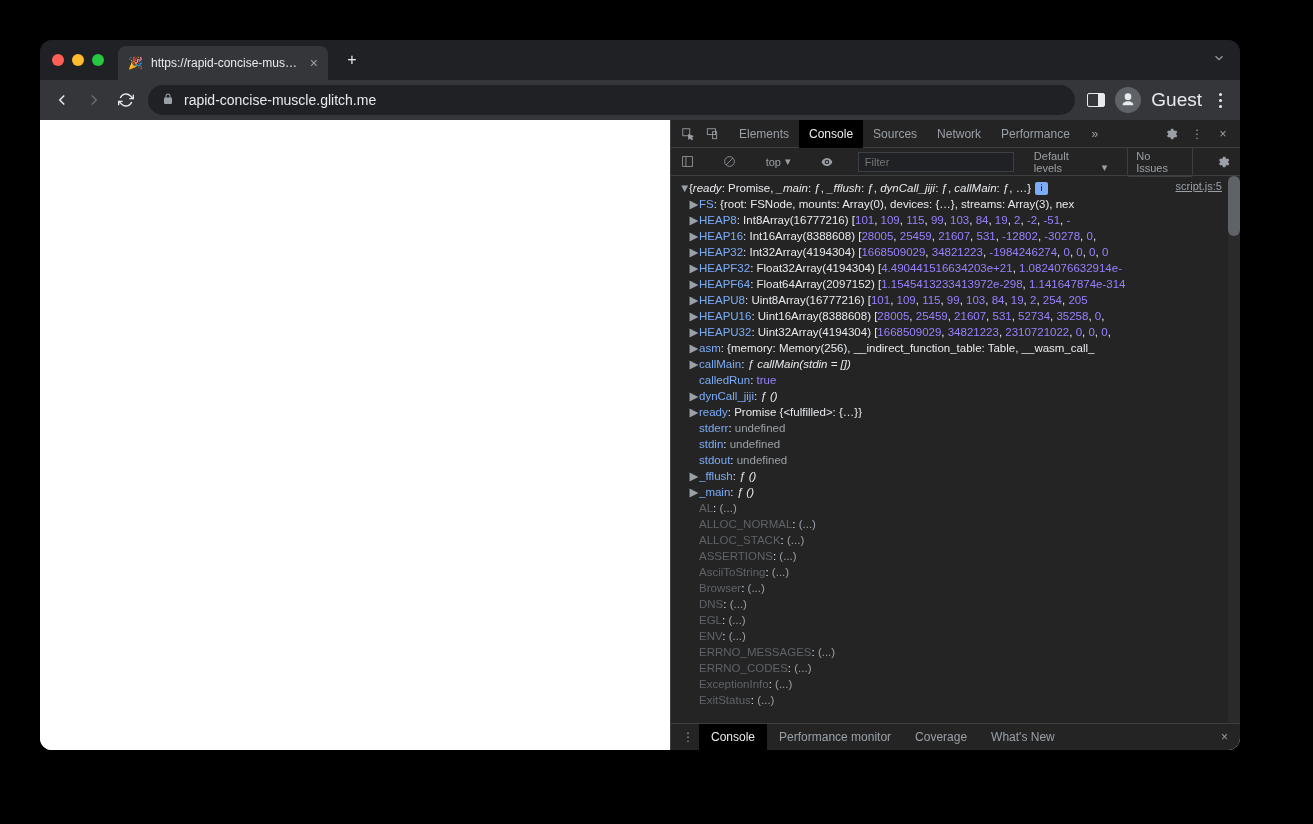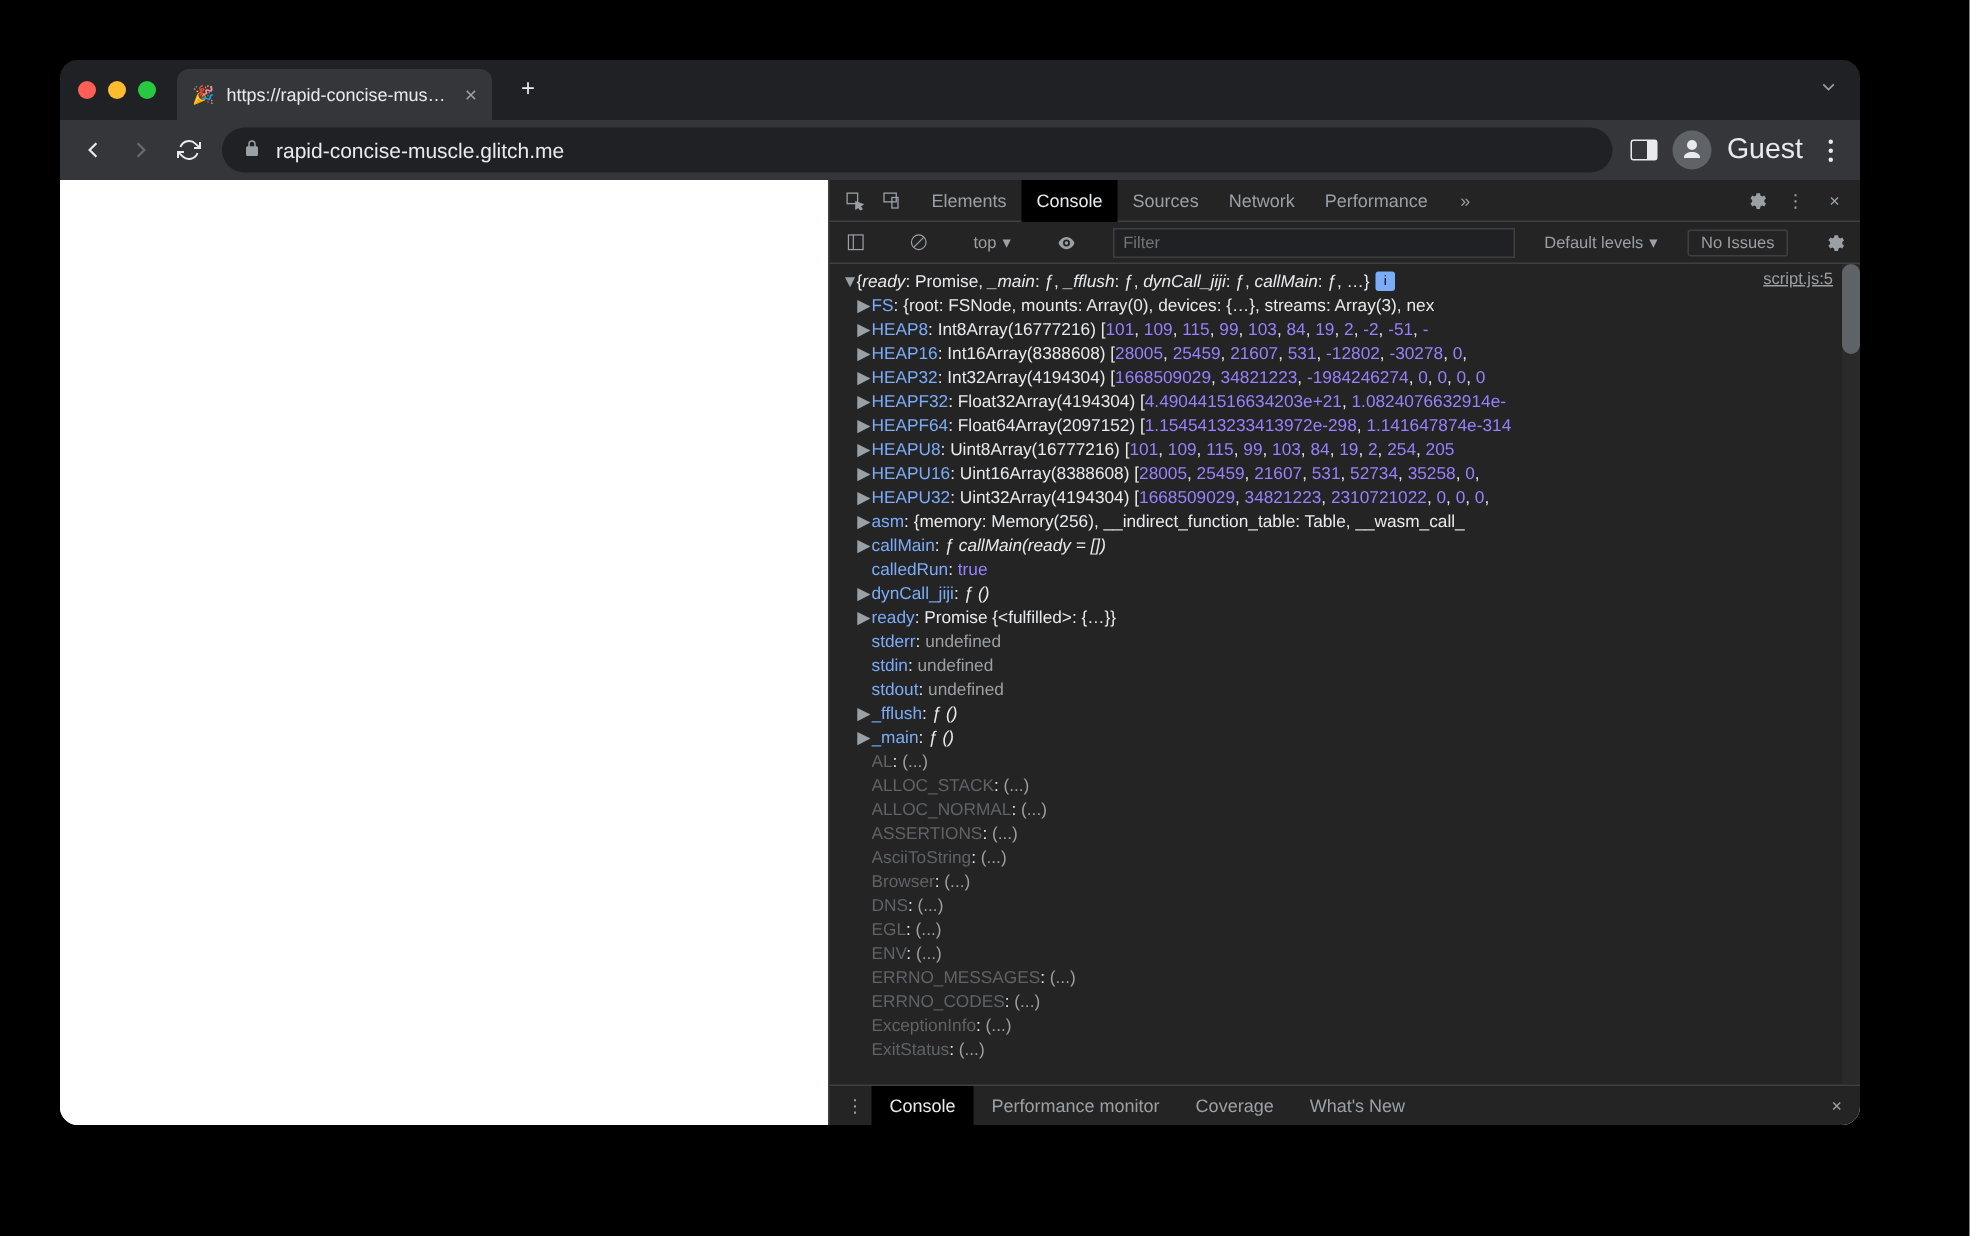--- a/index.html
+++ b/index.html
@@ -23,21 +23,21 @@
 .rightctl{display:flex;align-items:center;gap:10px}
 .panel-icon{width:18px;height:14px;border:1.5px solid #e8eaed;border-radius:2px;position:relative}
 .panel-icon::after{content:"";position:absolute;right:0;top:0;bottom:0;width:6px;background:#e8eaed}
 .avatar{width:26px;height:26px;border-radius:50%;background:#5f6368;display:flex;align-items:center;justify-content:center}
 .avatar svg{width:16px;height:16px;fill:#e8eaed}
 .guest-lbl{color:#e8eaed;font-size:19px}
 .menu-dots{width:16px;display:flex;flex-direction:column;gap:3px;align-items:center;cursor:pointer}
 .menu-dots span{width:3px;height:3px;border-radius:50%;background:#e8eaed}
 .content{flex:1;display:flex;background:#fff;overflow:hidden}
 .page{flex:1;background:#fff}
-.devtools{width:688px;background:#242424;display:flex;flex-direction:column;font-size:12px;color:#e8eaed;border-left:1px solid #3c4043}
+.devtools{width:570px;background:#242424;display:flex;flex-direction:column;font-size:12px;color:#e8eaed;border-left:1px solid #3c4043}
 .dt-head{height:28px;display:flex;align-items:center;border-bottom:1px solid #3c4043;padding:0 6px;gap:2px}
 .dt-ico{width:22px;height:22px;display:flex;align-items:center;justify-content:center;color:#9aa0a6;cursor:pointer}
 .dt-tabs{display:flex;gap:0;margin-left:4px}
 .dt-tab{padding:0 10px;height:28px;line-height:28px;color:#9aa0a6;cursor:pointer;font-size:12px}
 .dt-tab.active{background:#000;color:#e8eaed}
 .dt-more{margin-left:auto;display:flex;align-items:center;gap:4px}
 .dt-tool{height:28px;display:flex;align-items:center;border-bottom:1px solid #3c4043;padding:0 6px;gap:20px}
 .ctx{display:flex;align-items:center;gap:4px;color:#9aa0a6;font-size:11px;padding:0 6px}
 .filter{flex:1;height:20px;background:#202124;border:1px solid #3c4043;color:#9aa0a6;padding:0 6px;font-size:11px;outline:none}
 .lvl{font-size:11px;color:#9aa0a6;display:flex;align-items:flex-end;gap:4px}
@@ -243,21 +243,21 @@
             <div class="row" style="padding-left:10px">
               <span class="tw">▶</span>
               <span class="ln"><span class="key">HEAPU32</span><span class="pun">: </span><span class="type">Uint32Array(4194304)</span><span class="pun"> [</span><span class="num">1668509029</span><span class="pun">, </span><span class="num">34821223</span><span class="pun">, </span><span class="num">2310721022</span><span class="pun">, </span><span class="num">0</span><span class="pun">, </span><span class="num">0</span><span class="pun">, </span><span class="num">0</span><span class="pun">, </span><span class="num"></span></span>
             </div>
             <div class="row" style="padding-left:10px">
               <span class="tw">▶</span>
               <span class="ln"><span class="key">asm</span><span class="str">: {memory: Memory(256), __indirect_function_table: Table, __wasm_call_</span></span>
             </div>
             <div class="row" style="padding-left:10px">
               <span class="tw">▶</span>
-              <span class="ln"><span class="key">callMain</span><span class="pun">: </span><span class="fn">ƒ callMain(ready = [])</span></span>
+              <span class="ln"><span class="key">callMain</span><span class="pun">: </span><span class="fn">ƒ callMain(stdin = [])</span></span>
             </div>
             <div class="row" style="padding-left:10px">
               <span class="tw"></span>
               <span class="ln"><span class="key">calledRun</span><span class="pun">: </span><span class="bool">true</span></span>
             </div>
             <div class="row" style="padding-left:10px">
               <span class="tw">▶</span>
               <span class="ln"><span class="key">dynCall_jiji</span><span class="pun">: </span><span class="fn">ƒ ()</span></span>
             </div>
             <div class="row" style="padding-left:10px">
@@ -283,25 +283,25 @@
             <div class="row" style="padding-left:10px">
               <span class="tw">▶</span>
               <span class="ln"><span class="key">_main</span><span class="pun">: </span><span class="fn">ƒ ()</span></span>
             </div>
             <div class="row" style="padding-left:10px">
               <span class="tw"></span>
               <span class="ln"><span class="keyD">AL</span><span class="pun">: </span><span class="undef">(...)</span></span>
             </div>
             <div class="row" style="padding-left:10px">
               <span class="tw"></span>
+              <span class="ln"><span class="keyD">ALLOC_NORMAL</span><span class="pun">: </span><span class="undef">(...)</span></span>
+            </div>
+            <div class="row" style="padding-left:10px">
+              <span class="tw"></span>
               <span class="ln"><span class="keyD">ALLOC_STACK</span><span class="pun">: </span><span class="undef">(...)</span></span>
-            </div>
-            <div class="row" style="padding-left:10px">
-              <span class="tw"></span>
-              <span class="ln"><span class="keyD">ALLOC_NORMAL</span><span class="pun">: </span><span class="undef">(...)</span></span>
             </div>
             <div class="row" style="padding-left:10px">
               <span class="tw"></span>
               <span class="ln"><span class="keyD">ASSERTIONS</span><span class="pun">: </span><span class="undef">(...)</span></span>
             </div>
             <div class="row" style="padding-left:10px">
               <span class="tw"></span>
               <span class="ln"><span class="keyD">AsciiToString</span><span class="pun">: </span><span class="undef">(...)</span></span>
             </div>
             <div class="row" style="padding-left:10px">

